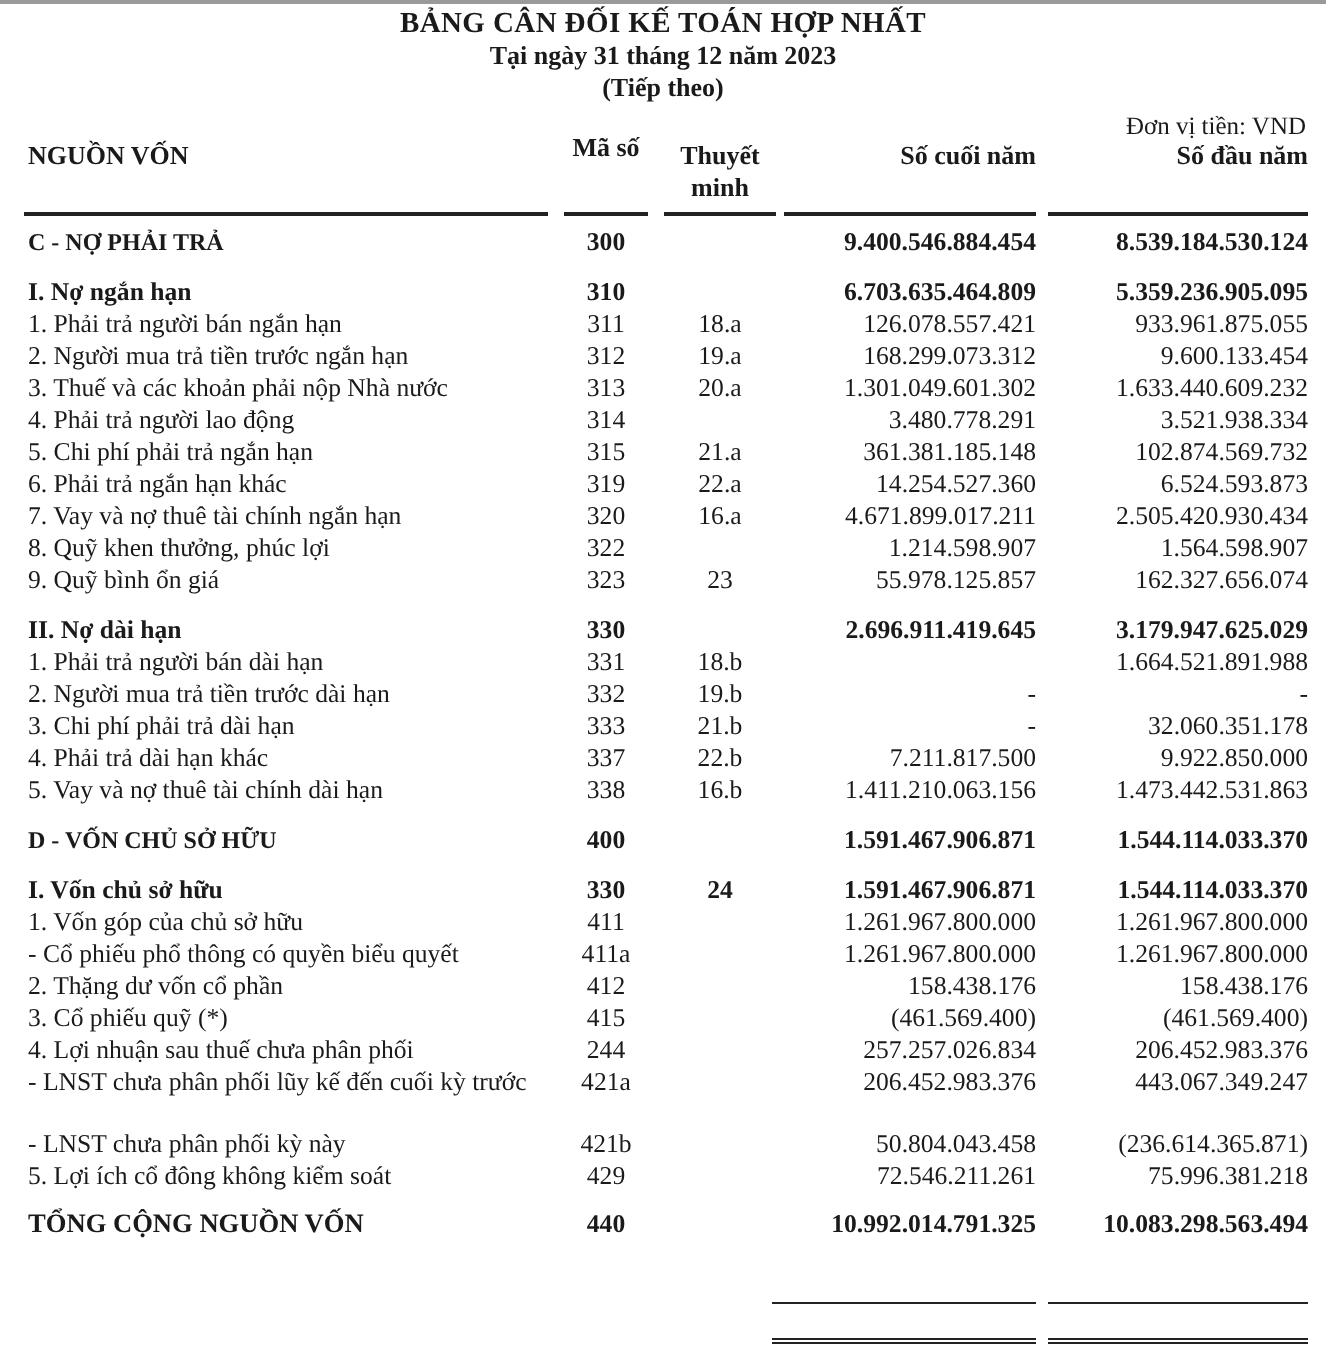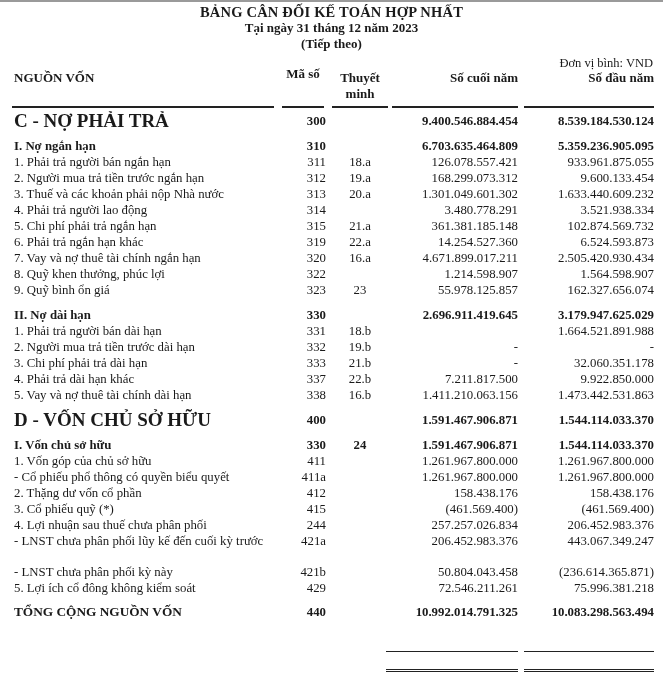--- a/index.html
+++ b/index.html
@@ -20,39 +20,39 @@
   .ch-code { left: 284px; top: 66px; width: 38px; text-align: center; }
   .ch-note { left: 330px; top: 70px; width: 60px; text-align: center; line-height: 16px; }
   .ch-end  { left: 390px; top: 70px; width: 128px; text-align: right; }
   .ch-beg  { left: 520px; top: 70px; width: 134px; text-align: right; }
 
   .hline { position: absolute; top: 106px; height: 2px; background: #222; }
 
   .row { position: absolute; left: 0; width: 663px; height: 16px; font-size: 12.8px; line-height: 16px; }
   .row .c { position: absolute; top: 0; white-space: nowrap; }
   .row .name { left: 14px; }
-  .row .code { left: 280px; width: 46px; text-align: right; }
+  .row .code { left: 280px; width: 46px; text-align: center; }
   .row .note { left: 332px; width: 56px; text-align: center; }
   .row .end  { left: 386px; width: 132px; text-align: right; }
   .row .beg  { left: 520px; width: 134px; text-align: right; }
   .row.bold .c { font-weight: bold; }
-  .row.section .name { font-size: 19px; }
+  .row.section .name { font-size: 12px; }
   .row.total .name { font-size: 13.3px; }
 
   .tline { position: absolute; height: 1px; background: #222; }
 </style>
 </head>
 <body>
 
 <div class="topbar"></div>
 
 <div class="hdr title">BẢNG CÂN ĐỐI KẾ TOÁN HỢP NHẤT</div>
 <div class="hdr subtitle">Tại ngày 31 tháng 12 năm 2023</div>
 <div class="hdr cont">(Tiếp theo)</div>
-<div class="unit">Đơn vị bình: VND</div>
+<div class="unit">Đơn vị tiền: VND</div>
 
 <div class="colhdr ch-name">NGUỒN VỐN</div>
 <div class="colhdr ch-code">Mã số</div>
 <div class="colhdr ch-note">Thuyết minh</div>
 <div class="colhdr ch-end">Số cuối năm</div>
 <div class="colhdr ch-beg">Số đầu năm</div>
 
 <div class="hline" style="left:12px;width:262px;"></div>
 <div class="hline" style="left:282px;width:42px;"></div>
 <div class="hline" style="left:332px;width:56px;"></div>

